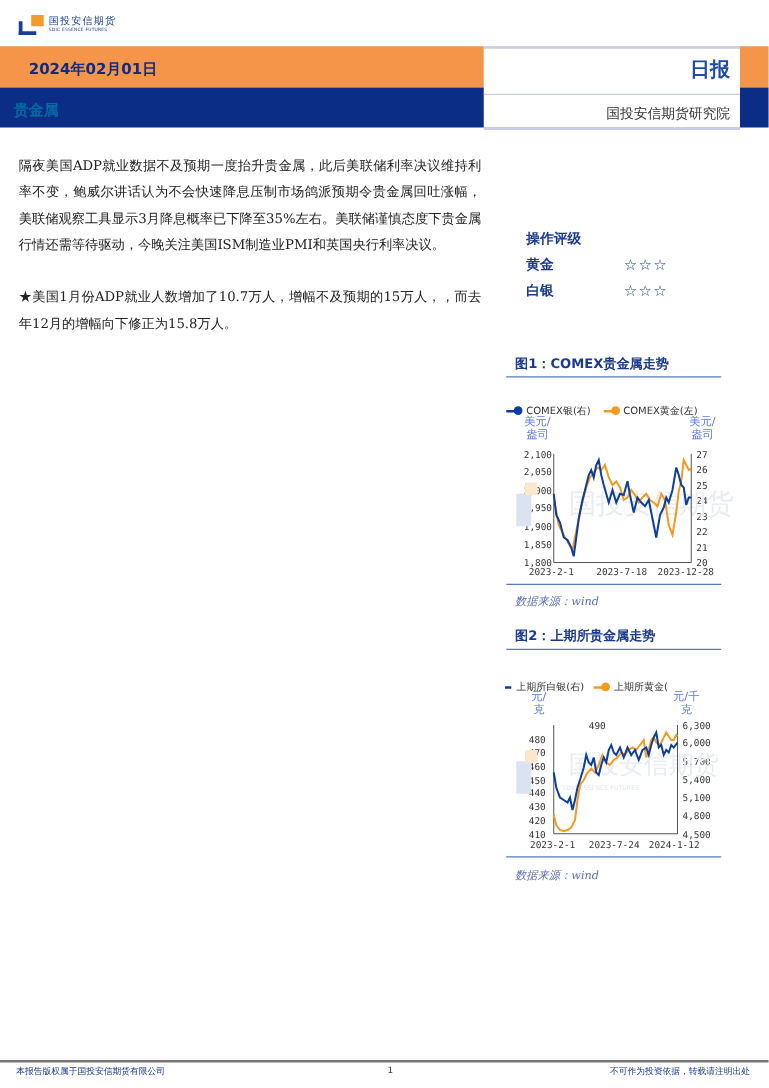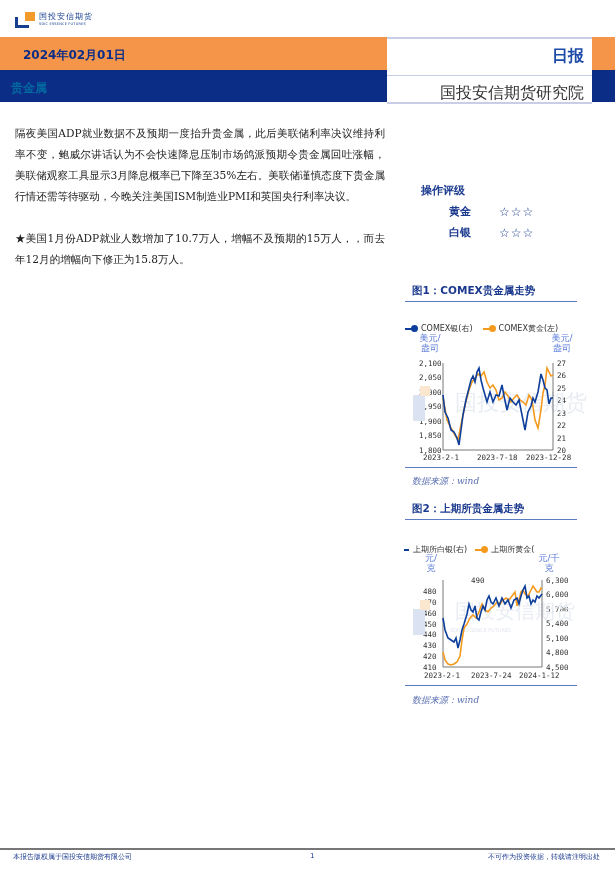--- a/index.html
+++ b/index.html
@@ -16,29 +16,29 @@
 
   .band-orange { position: absolute; left: 0; top: 37px; width: 615px; height: 33px; background: #f4954a; }
   .band-blue { position: absolute; left: 0; top: 70px; width: 615px; height: 32px; background: #0b2d86; }
   .date { position: absolute; left: 23px; top: 47px; font-size: 12px; font-weight: bold; color: #0b2d86; }
   .sector { position: absolute; left: 11px; top: 80px; font-size: 12px; font-weight: bold; color: #0369a1; }
 
   .title-box { position: absolute; left: 387px; top: 37px; width: 205px; height: 65px; background: #ffffff; border-top: 2px solid #c9cde6; }
   .title-box .mid-line { position: absolute; left: 0; top: 36px; width: 100%; height: 1px; background: #c9cde6; }
   .title-box .bot-line { position: absolute; left: 0; bottom: -2px; width: 100%; height: 2px; background: #c9cde6; }
   .report-type { position: absolute; right: 8px; top: 7px; font-size: 16px; font-weight: bold; color: #1e4aa8; }
-  .institute { position: absolute; right: 8px; top: 44px; font-size: 16px; color: #333; }
+  .institute { position: absolute; right: 8px; top: 44px; font-size: 11px; color: #333; }
 
   .main-text { position: absolute; left: 15px; top: 123px; width: 370px; font-family: "DejaVu Serif", serif; font-size: 10.6px; color: #222; line-height: 21px; }
   .main-text p { margin: 0; text-align: justify; }
   .para-gap { height: 21px; }
 
   .rating { position: absolute; left: 421px; top: 180px; width: 180px; font-size: 11px; color: #1b3a8f; font-weight: bold; }
   .rating .row { display: flex; height: 21px; align-items: center; }
-  .rating .label { width: 78px; text-align: center; }
+  .rating .label { width: 78px; }
   .rating .stars { color: #1b3a8f; letter-spacing: 1px; font-size: 12px; font-weight: normal; }
 
   .fig-title { position: absolute; left: 412px; font-size: 10.5px; font-weight: bold; color: #1b3a8f; }
   .fig-rule { position: absolute; left: 405px; width: 172px; height: 1px; background: #5a7bbf; }
   .source { position: absolute; left: 412px; font-size: 9px; font-style: italic; color: #5a6fb0; font-family: "DejaVu Serif", serif; }
   .legend { position: absolute; font-size: 8px; color: #333; display: flex; align-items: center; white-space: nowrap; }
   .legend .dot { display: inline-block; width: 7px; height: 7px; border-radius: 50%; margin: 0 3px; }
   .legend .bar { display: inline-block; width: 8px; height: 2px; }
   .unit { position: absolute; font-size: 9px; color: #5a7bd8; line-height: 10px; text-align: center; }
   .ytick { position: absolute; font-size: 7.5px; color: #333; font-family: "DejaVu Sans Mono", monospace; }

